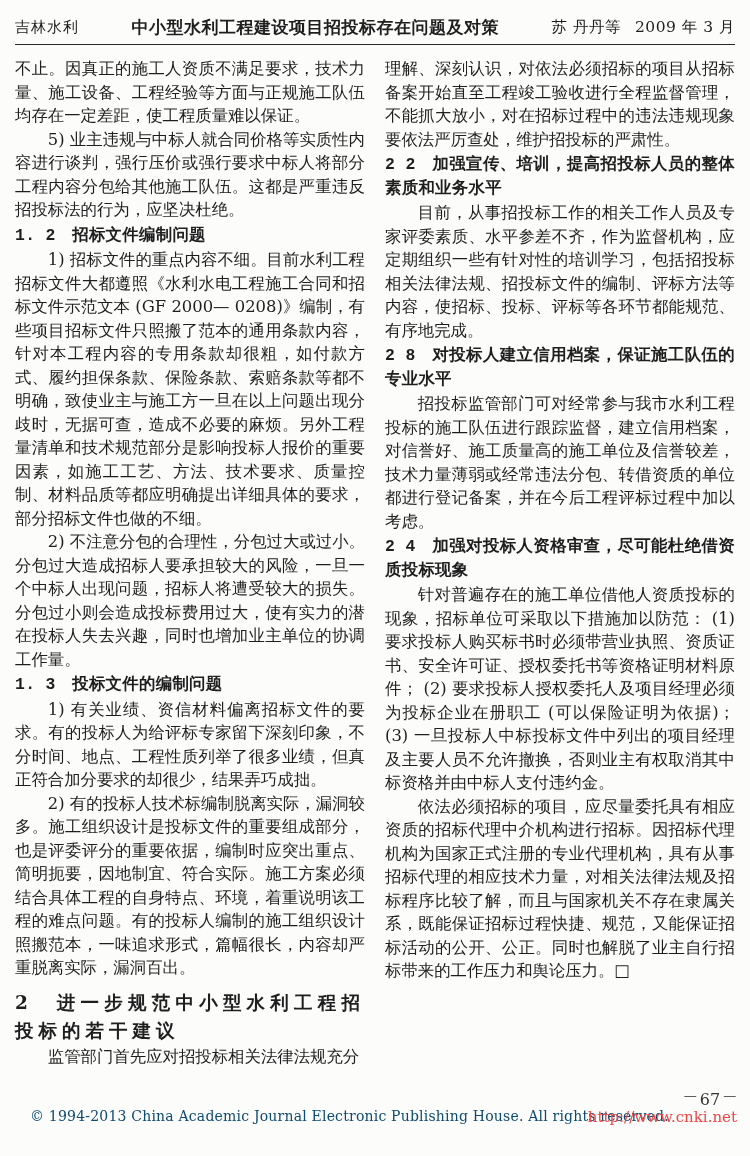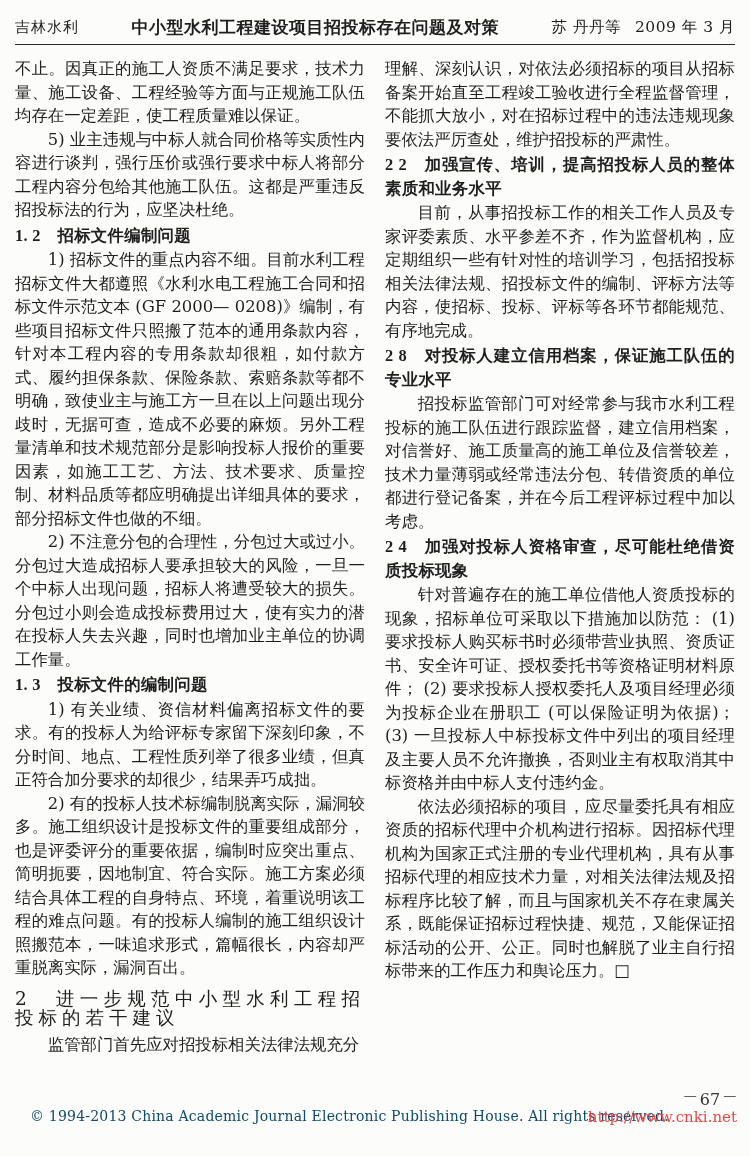--- a/index.html
+++ b/index.html
@@ -36,32 +36,32 @@
   .col{
     position:absolute;top:57px;width:350px;
     font-size:16.4px;line-height:23.5px;
   }
   .col-left{left:15px;}
   .col-right{left:385px;}
   .blk{margin:0;}
   .p{text-align:justify;}
   .indent{text-indent:2em;}
   .h2{
-    font-family:Liberation Serif, serif;
+    font-family:Liberation Mono, monospace;
     font-weight:700;
     letter-spacing:.3px;
     text-align:justify;
     margin:2px 0 1px;
   }
   .h1{
     font-size:18.5px;
     letter-spacing:5px;
-    line-height:19px;
-    margin:9px 0 6px;
-    font-weight:400;
+    line-height:28px;
+    margin:9px 0 0;
+    font-weight:700;
     text-align:justify;
   }
 
   
   .footer-copyright{
     position:absolute;left:30px;top:1108px;
     font-size:14px;color:#0c4a6e;letter-spacing:.2px;white-space:nowrap;
   }
   .footer-url{
     position:absolute;right:13px;top:1108px;

